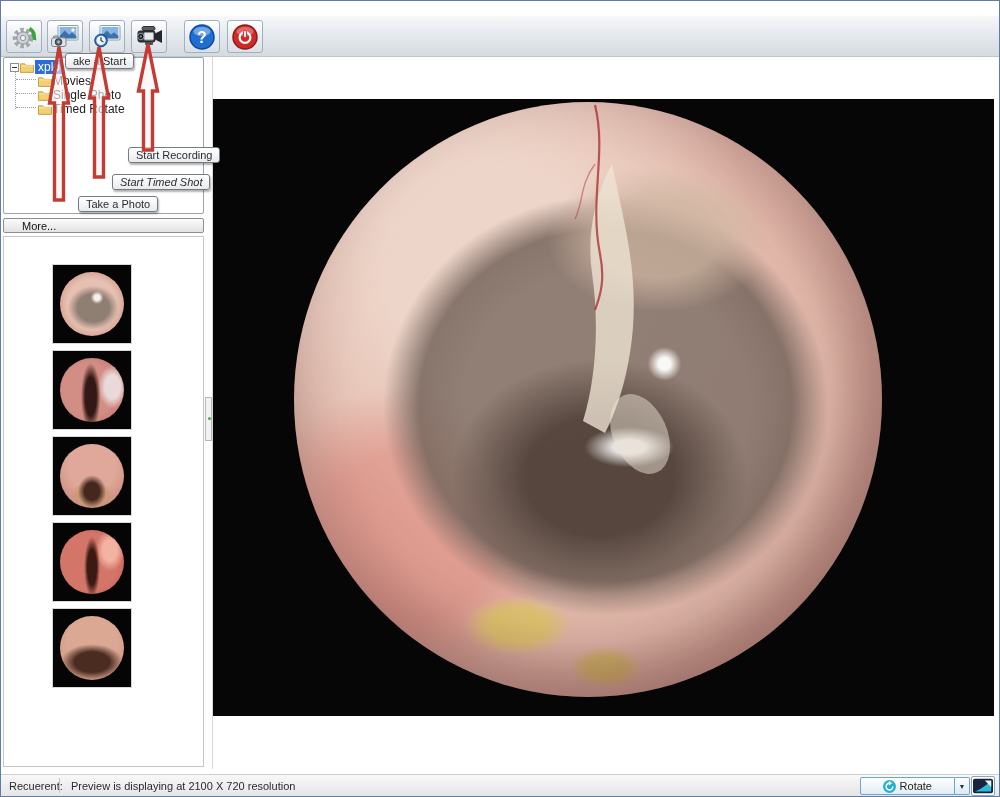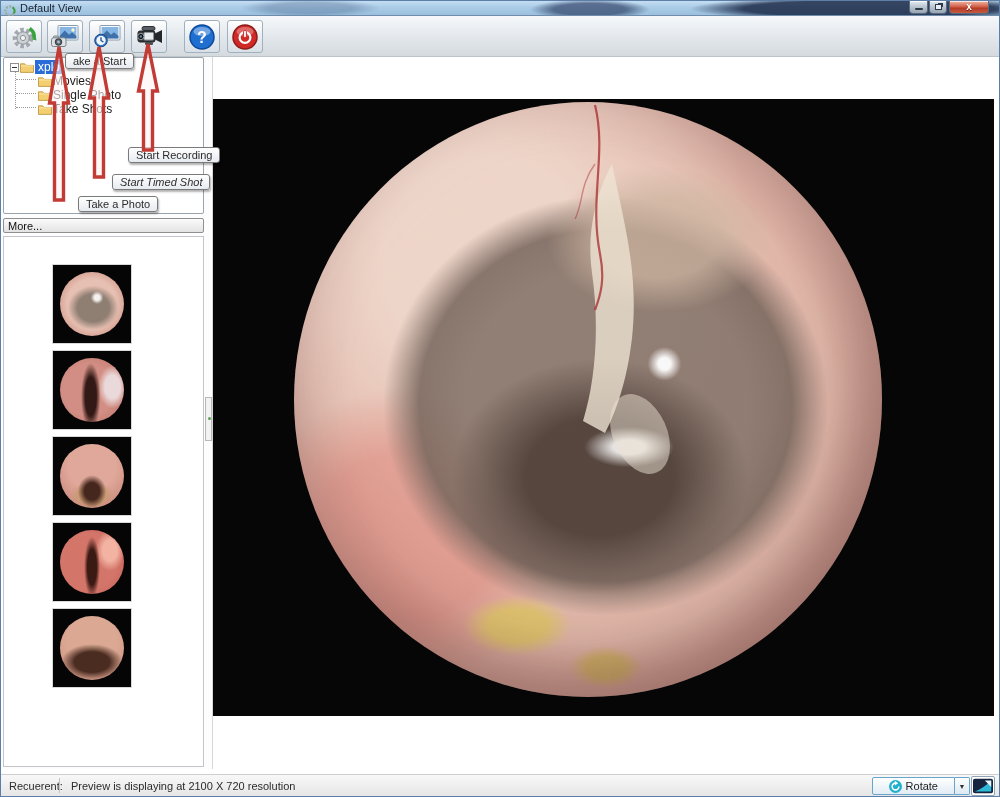--- a/index.html
+++ b/index.html
@@ -46,21 +46,21 @@
   .tree-row { position:absolute; height:14px; display:flex; align-items:center; gap:1px;
     font-size:12px; color:#1d1d1d; white-space:nowrap; }
   .expander { width:9px; height:9px; border:1px solid #8f8f8f; background:#fff; position:relative; }
   .expander::after { content:""; position:absolute; left:1px; top:3px; width:5px; height:1px; background:#333; }
   .tree-label-selected { background:#2a6dd9; color:#fff; padding:0 3px; }
   .tree-line-v { position:absolute; left:11px; top:12px; height:39px; border-left:1px dotted #9a9a9a; }
   .tree-line-h { position:absolute; left:12px; width:20px; border-top:1px dotted #9a9a9a; }
 
   .more-btn { position:absolute; left:2px; top:161px; width:201px; height:15px;
     border:1px solid #8f8f8f; border-radius:2px; background:linear-gradient(#fbfbfb,#e3e3e3);
-    font-size:11px; text-align:left; padding:0 0 0 4px; line-height:12px; color:#111;
+    font-size:11px; text-align:left; padding:0 0 0 18px; line-height:12px; color:#111;
     font-family:"Liberation Sans", sans-serif; cursor:pointer; }
 
   .thumbs-panel { position:absolute; left:2px; top:179px; width:201px; height:531px;
     border:1px solid #c2c6ca; background:#ffffff; }
   .thumb { position:absolute; left:49px; width:78px; height:78px; background:#050505;
     box-shadow:0 0 0 1px #d9d9d9; cursor:pointer; }
   .thumb .circ { position:absolute; left:7px; top:7px; width:64px; height:64px; border-radius:50%; }
   .t1 .circ { background:
     radial-gradient(circle at 58% 40%, rgba(255,255,255,.9) 0 5%, transparent 12%),
     radial-gradient(ellipse 55% 48% at 52% 56%, #8f7e72 0 45%, rgba(143,126,114,0) 72%),
@@ -114,56 +114,35 @@
   #arrows { position:absolute; left:0; top:0; z-index:6; pointer-events:none; }
 
   
   .statusbar { position:absolute; left:0; top:773px; width:100%; height:22px;
     background:linear-gradient(#f8f8f8,#e6e6e6); border-top:1px solid #cfcfcf;
     font-size:11px; color:#2b2b2b; }
   .status-left-label { position:absolute; left:8px; top:5px; }
   .status-sep { position:absolute; left:58px; top:3px; width:1px; height:15px; background:#c4c4c4; }
   .status-msg { position:absolute; left:70px; top:5px; }
   .rotate-btn { position:absolute; right:44px; top:2px; height:18px; display:flex; align-items:center; gap:4px;
-    padding:0 16px; border:1px solid #6aa6cc; border-radius:2px 0 0 2px;
+    padding:0 22px; border:1px solid #6aa6cc; border-radius:2px 0 0 2px;
     background:linear-gradient(#feffff,#e2ecf4); cursor:pointer; font-size:11px; color:#222;
     font-family:"Liberation Sans", sans-serif; }
   .rotate-drop { position:absolute; right:29px; top:2px; width:15px; height:18px;
     border:1px solid #6aa6cc; border-left:none; border-radius:0 2px 2px 0;
     background:linear-gradient(#feffff,#dde8f1); cursor:pointer; font-size:7px; color:#333;
     display:flex; align-items:center; justify-content:center; padding:0; }
   .display-btn { position:absolute; right:4px; top:1px; width:24px; height:20px;
     border:1px solid #8fa3b5; border-radius:2px; background:#fff; padding:1px; cursor:pointer; }
 </style>
 </head>
 <body>
 
 <div id="app">
 
-  <div class="titlebar">
-    <span class="app-icon">
-      <svg width="12" height="12" viewBox="0 0 12 12">
-        <circle cx="6" cy="6" r="4.6" fill="none" stroke="#9fa8a4" stroke-width="2.4" stroke-dasharray="2 1.4"></circle>
-        <path d="M8.5 2.2 a5 5 0 0 1 1.6 5.8" stroke="#3aa43a" stroke-width="1.8" fill="none"></path>
-        <path d="M10.8 9 l-2.3-.8 1.9-1.6 z" fill="#3aa43a"></path>
-      </svg>
-    </span>
-    <span class="title">Default View</span>
-    <div class="wincontrols">
-      <div class="winbtn min">
-        <span class="minbar"></span>
-      </div>
-      <div class="winbtn max">
-        <span class="restorebox"></span>
-      </div>
-      <div class="winbtn close">
-        <span>x</span>
-      </div>
-    </div>
-  </div>
 
   <div class="toolbar">
     <button class="tbtn" style="left:5px">
       <svg width="28" height="28" viewBox="0 0 28 28">
         <circle cx="13" cy="15" r="8" fill="none" stroke="#a2a8ae" stroke-width="4.6" stroke-dasharray="3.4 2.4"></circle>
         <circle cx="13" cy="15" r="6.2" fill="#ccd1d6" stroke="#8d9398" stroke-width="1"></circle>
         <circle cx="13" cy="15" r="2.6" fill="#f2f4f6" stroke="#8d9398"></circle>
         <path d="M19.5 5.5 a9.5 9.5 0 0 1 4.5 9.5" stroke="#39a33c" stroke-width="3.6" fill="none"></path>
         <path d="M26.5 17.5 l-4.6-1.2 3.6-3.2 z" fill="#39a33c"></path>
       </svg>
@@ -249,21 +228,21 @@
           <path d="M1 3.9 h12" stroke="#fbe9ae" stroke-width="1"></path>
         </svg>
         <span>Single Photo</span>
       </div>
 
       <div class="tree-row" style="left:34px; top:44px">
         <svg width="14" height="11" viewBox="0 0 14 11">
           <path d="M0.5 1.8 h4.2 l1.4 1.6 h7.4 v7 h-13 z" fill="#f3cf72" stroke="#b98f35" stroke-width="0.8"></path>
           <path d="M1 3.9 h12" stroke="#fbe9ae" stroke-width="1"></path>
         </svg>
-        <span>Take Shots</span>
+        <span>Timed Rotate</span>
       </div>
     </div>
 
     <button class="more-btn">More...</button>
 
     <div class="thumbs-panel">
       <div class="thumb t1" style="top:28px">
           <div class="circ"></div>
         </div>
       <div class="thumb t2" style="top:114px">

